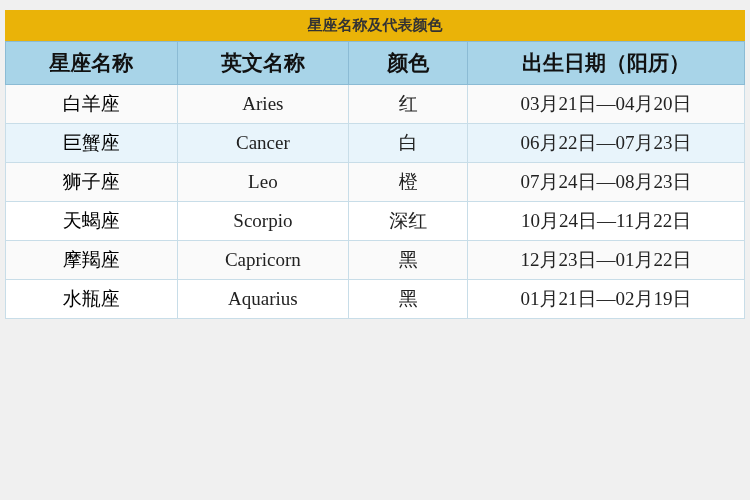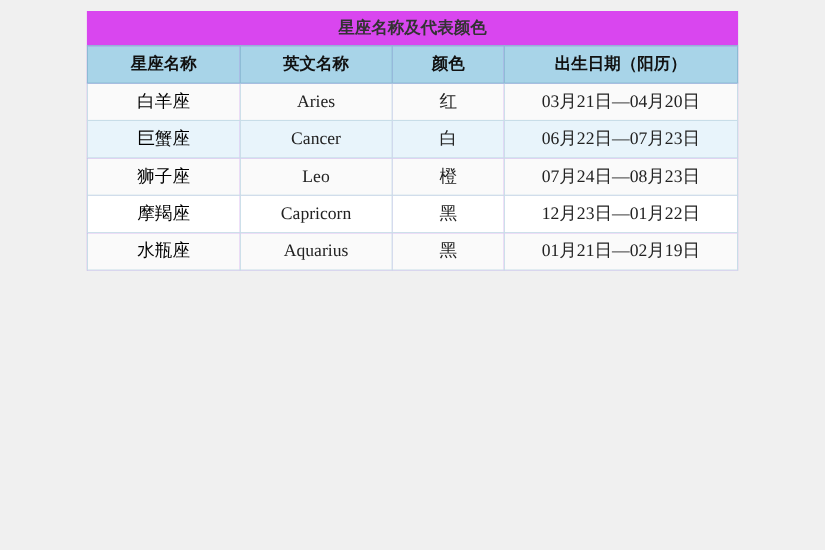--- a/index.html
+++ b/index.html
@@ -13,22 +13,22 @@
       height: 500px;
       background: #f0f0f0;
       font-family: "SimSun", "宋体", serif;
       display: flex;
       justify-content: center;
       align-items: flex-start;
       padding-top: 10px;
     }
 
     .container {
-      width: 592px;
-      background: #d946ef;
+      width: 740px;
+      background: #eab308;
     }
 
     .page-title {
       text-align: center;
       font-size: 15px;
       color: #333;
       padding: 6px 0;
       font-weight: bold;
     }
 
@@ -38,38 +38,38 @@
     }
 
     thead tr {
       background-color: #a8d4e8;
     }
 
     thead th {
       border: 1px solid #8bbbd4;
       padding: 7px 26px;
       text-align: center;
-      font-size: 15px;
+      font-size: 21px;
       color: #111;
       font-weight: bold;
     }
 
     tbody tr {
       background-color: #fff;
     }
 
     tbody tr:nth-child(odd) {
       background-color: #fafafa;
     }
 
     tbody td {
       border: 1px solid #c8dde8;
       padding: 6px 10px;
       text-align: center;
-      font-size: 16px;
+      font-size: 19px;
       color: #222;
     }
 
     tbody td:first-child {
       color: #000;
     }
 
     tbody td:nth-child(2) {
       font-style: normal;
     }
@@ -105,20 +105,26 @@
           <td>白</td>
           <td>06月22日—07月23日</td>
         </tr>
         <tr>
           <td>狮子座</td>
           <td>Leo</td>
           <td>橙</td>
           <td>07月24日—08月23日</td>
         </tr>
         <tr>
+          <td>天蝎座</td>
+          <td>Scorpio</td>
+          <td>深红</td>
+          <td>10月24日—11月22日</td>
+        </tr>
+        <tr>
           <td>摩羯座</td>
           <td>Capricorn</td>
           <td>黑</td>
           <td>12月23日—01月22日</td>
         </tr>
         <tr>
           <td>水瓶座</td>
           <td>Aquarius</td>
           <td>黑</td>
           <td>01月21日—02月19日</td>

